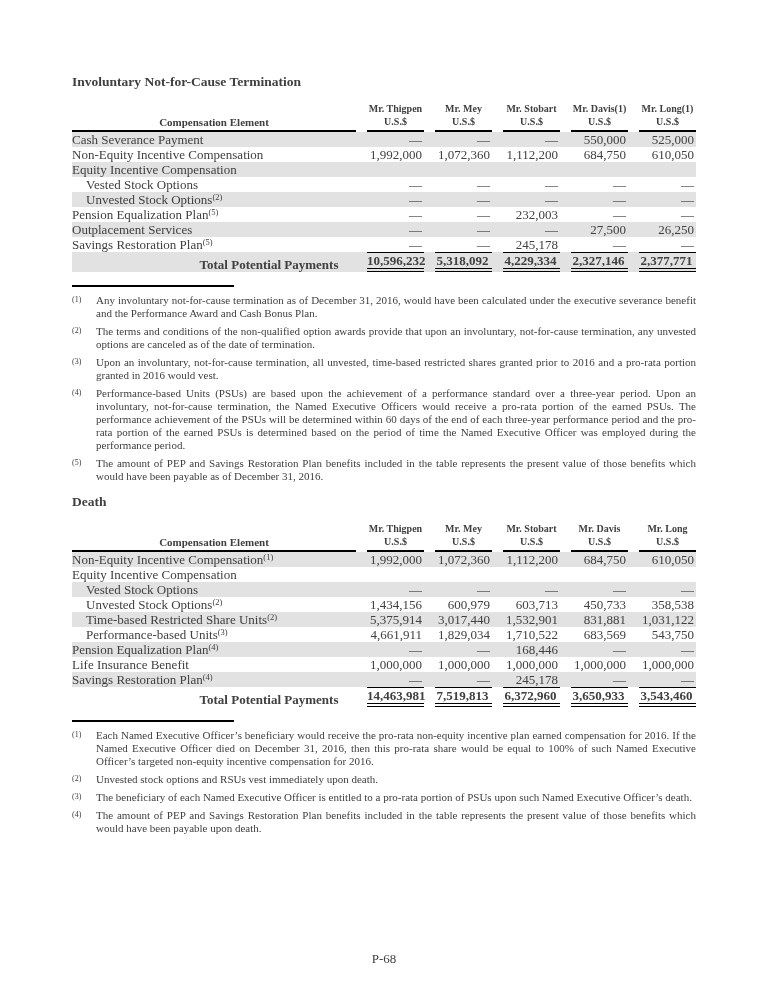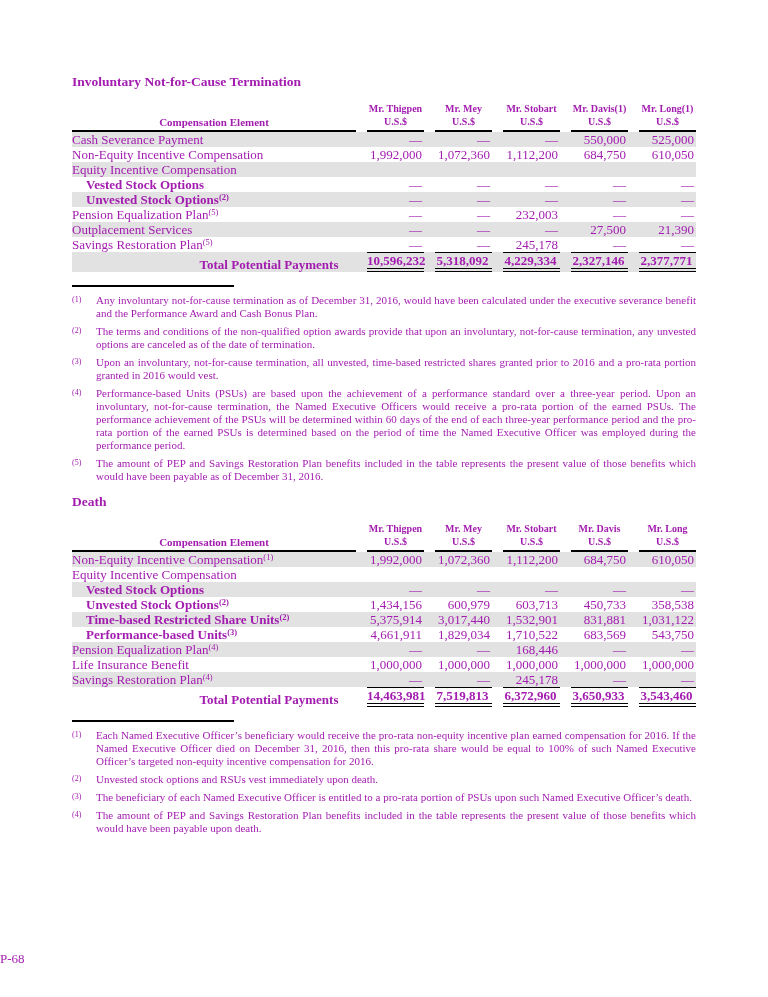--- a/index.html
+++ b/index.html
@@ -1,51 +1,51 @@
 <!DOCTYPE html>
 <html><head>
 <meta charset="utf-8">
 <style>
   html,body{margin:0;padding:0;background:#fff;}
   body{width:768px;height:997px;}
   .page{
     position:relative;width:768px;height:997px;box-sizing:border-box;
     padding:74px 72px 0 72px;
-    font-family:"Liberation Serif", serif;color:#a21caf;
+    font-family:"Liberation Serif", serif;color:#404040;
   }
   .sec-heading{font-size:13.5px;font-weight:bold;margin:0 0 13px 0;}
   .section + .section{margin-top:11px;}
 
   table.comp-table{border-collapse:collapse;width:624px;table-layout:fixed;}
   .comp-table th,.comp-table td{padding:0;vertical-align:bottom;}
   .lbl-head{
     border-bottom:2px solid #000;text-align:center;font-weight:bold;
     font-size:11px;line-height:13px;padding-bottom:1px;white-space:nowrap;
   }
   .col-head{
     margin-left:11px;border-bottom:2px solid #000;text-align:center;font-weight:bold;
     font-size:10px;line-height:12.5px;padding-bottom:2px;white-space:nowrap;
   }
   .comp-table td{font-size:13px;line-height:15px;height:15px;}
   td.lbl{white-space:nowrap;overflow:visible;}
-  .row-label.indent1{padding-left:14px;font-weight:bold;}
+  .row-label.indent1{padding-left:14px;}
   .row-label.total-label{padding-left:110px;font-weight:bold;}
   td.num{text-align:right;}
   td.num .cellwrap{margin-left:11px;padding-right:2px;white-space:nowrap;overflow:visible;}
   tr.shaded{background:#e2e2e2;}
   tr.total-row td{font-weight:bold;text-align:center;}
   .cellwrap.total-cell{border-top:1px solid #000;border-bottom:4px double #000;}
   sup{font-size:8.5px;line-height:0;vertical-align:4px;}
 
   .fn-rule{width:162px;border-top:2px solid #000;margin:13px 0 7px 0;}
   .footnote{display:flex;margin:0 0 5px 0;font-size:11px;line-height:13px;}
   .fn-marker{flex:0 0 24px;font-size:8px;line-height:12px;}
   .fn-text{flex:1;text-align:justify;}
 
-  .page-number{position:absolute;left:0;right:0;bottom:30px;font-size:13px;}
+  .page-number{position:absolute;left:0;right:0;bottom:30px;text-align:center;font-size:13px;}
 </style>
 </head>
 <body>
 
 <div class="page">
 
   <div class="section">
     <h2 class="sec-heading">Involuntary Not-for-Cause Termination</h2>
     <table class="comp-table">
         <colgroup>
@@ -210,21 +210,21 @@
             <td class="num">
               <div class="cellwrap">—</div>
             </td>
             <td class="num">
               <div class="cellwrap">—</div>
             </td>
             <td class="num">
               <div class="cellwrap">27,500</div>
             </td>
             <td class="num">
-              <div class="cellwrap">21,390</div>
+              <div class="cellwrap">26,250</div>
             </td>
           </tr>
           <tr>
             <td class="lbl"><span class="row-label">Savings Restoration Plan<sup>(5)</sup></span></td>
             <td class="num">
               <div class="cellwrap">—</div>
             </td>
             <td class="num">
               <div class="cellwrap">—</div>
             </td>

